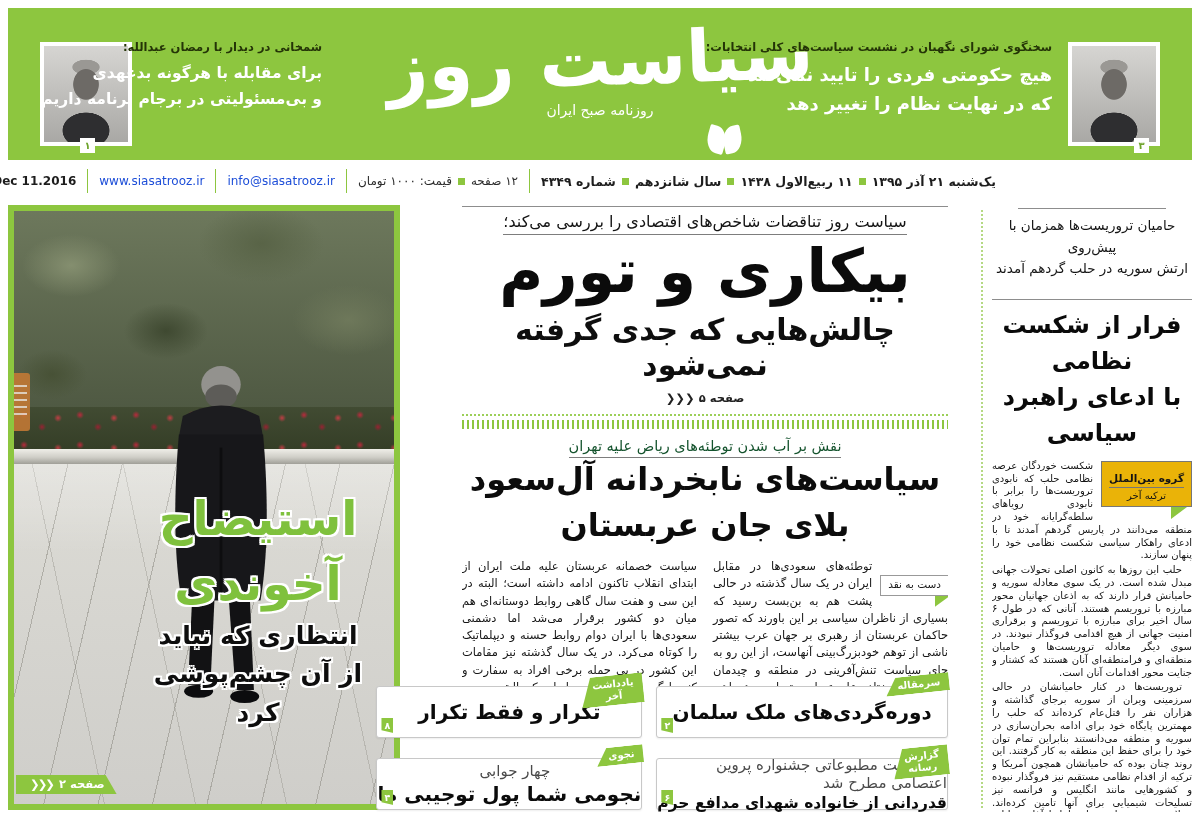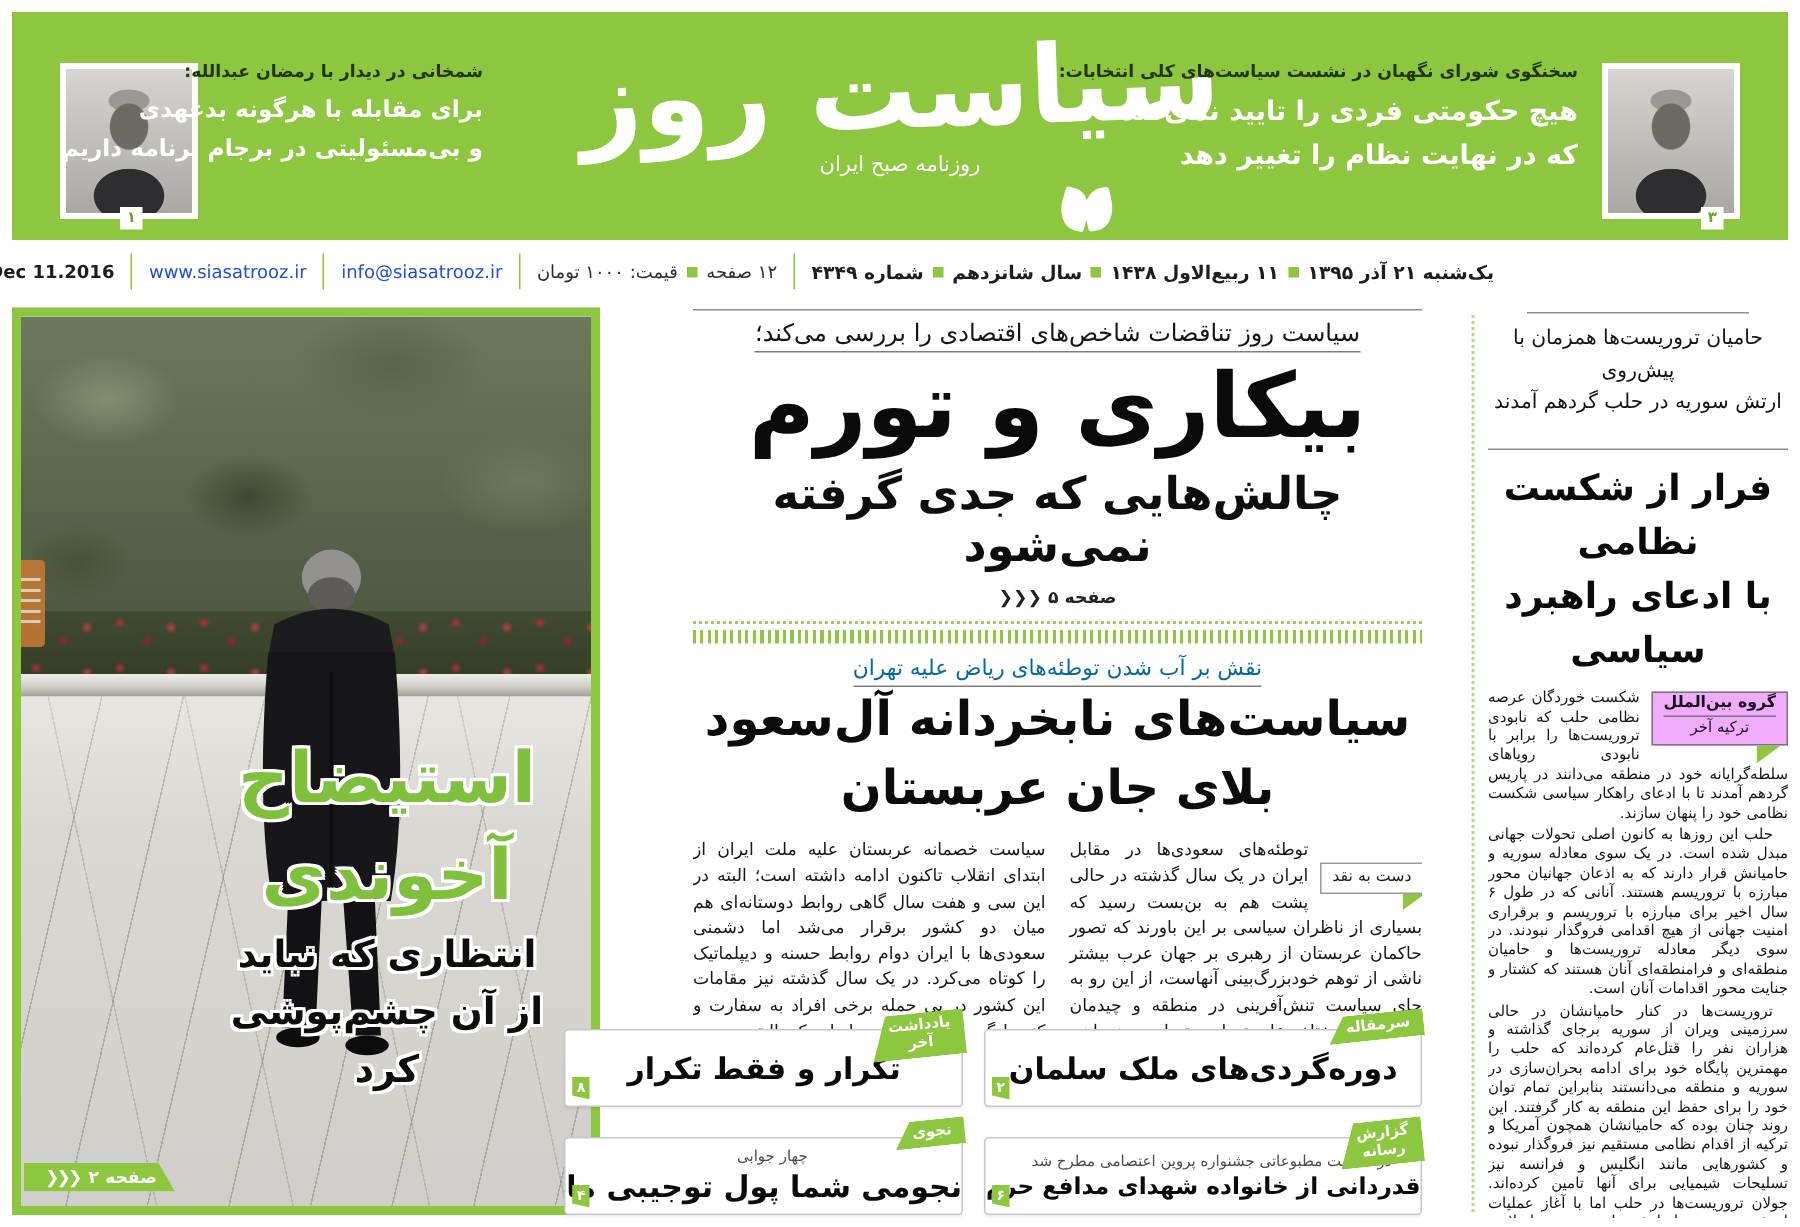--- a/index.html
+++ b/index.html
@@ -99,51 +99,51 @@
   
   .center-col{position:absolute; left:462px; top:206px; width:486px; height:606px;}
   .c-rule{height:1px; background:#8d8d8d;}
   .lead-kicker{text-align:center; margin-top:5px; font-size:16px; color:#141414;}
   .u{border-bottom:1px solid #7d7d7d; padding-bottom:3px;}
   .lead-title{font-size:60px; font-weight:bold; text-align:center; color:#0b0b0b; line-height:1.12; margin-top:7px; letter-spacing:-1px;}
   .lead-sub{font-size:30px; font-weight:bold; text-align:center; color:#0e0e0e; margin-top:7px;}
   .lead-page{text-align:center; font-size:11.5px; font-weight:bold; margin-top:9px; color:#222;}
   .dotsep{border-top:2px dotted #9ccf58; margin-top:9px;}
   .hatch{height:9px; margin-top:4px; background:repeating-linear-gradient(90deg, var(--green) 0 2px, transparent 2px 5px);}
-  .sec-kicker{text-align:center; font-size:14.5px; color:#0369a1; margin-top:9px;}
+  .sec-kicker{text-align:center; font-size:14.5px; color:#14532d; margin-top:9px;}
   .sec-title{text-align:center; font-weight:bold; font-size:32px; color:#0c0c0c; line-height:1.42; margin-top:3px;}
   .bodycols{display:flex; gap:16px; margin-top:10px; height:128px; overflow:hidden;}
   .bcol{flex:1; font-size:11.5px; line-height:1.5; text-align:justify; color:#161616;}
   .tag-small{float:right; border:1px solid #999; background:#fff; padding:1px 7px 2px; font-size:10.5px;
      color:#1c1c1c; position:relative; margin:17px -1px 6px 8px; white-space:nowrap;}
   .tag-small::after{content:""; position:absolute; right:-2px; bottom:-12px; width:15px; height:11px;
      background:var(--green); clip-path:polygon(0 0,100% 0,0 100%);}
   .boxes{position:absolute; left:0; right:0; bottom:2px; display:grid; grid-template-columns:1fr 1fr; column-gap:14px;}
   .box{position:relative; height:52px; margin-top:20px; border:1px solid #c8c8c8; border-radius:3px; background:#fff;
      display:flex; flex-direction:column; align-items:center; justify-content:center; box-shadow:0 1px 2px rgba(0,0,0,.07);}
   .ribbon{position:absolute; top:-15px; right:-3px; background:var(--green); color:#fff; font-weight:bold;
      font-size:10px; line-height:1.2; padding:3px 9px 3px 12px; text-align:center; white-space:pre-line;
      clip-path:polygon(11px 0, 100% 0, 100% 100%, 0 100%); transform:rotate(-6deg); transform-origin:100% 100%;}
-  .box-kicker{font-size:10px; color:#4a4a4a; margin-bottom:2px;margin-left:11px;}
+  .box-kicker{font-size:15px; color:#4a4a4a; margin-bottom:2px;margin-left:11px;}
   .box-title{font-size:20px; font-weight:bold; color:#0b0b0b; white-space:nowrap;}
   .box--s .box-title{font-size:15.5px;}
   .box-num{position:absolute; left:4px; bottom:4px; background:var(--green); color:#fff; font-size:9.5px;
      font-weight:bold; width:12px; height:15px; display:flex; align-items:center; justify-content:center;
      clip-path:polygon(0 0,100% 0,100% 100%,0 82%);}
 
   
   .vdivider{position:absolute; left:981px; top:210px; height:598px; border-left:2px dotted #b5d983;}
   .right-col{position:absolute; left:992px; top:206px; width:200px; height:606px; overflow:hidden;}
   .r-rule{height:1px; background:#8d8d8d; margin:2px 26px 6px;}
   .r-kicker{text-align:center; font-size:13.5px; line-height:1.6; color:#141414; border-bottom:1px solid #8d8d8d; padding-bottom:19px;}
   .r-title{text-align:center; font-size:24px; font-weight:bold; line-height:1.5; margin-top:7px; color:#0a0a0a;}
   .r-body{margin-top:9px; font-size:10px; line-height:1.28; text-align:justify; color:#141414;}
   .r-body p{margin-bottom:2px; text-indent:10px;}
   .r-body p.first{text-indent:0;}
-  .tag-group{float:right; text-align:center; border:1px solid #777; background:#f0abfc; padding:0 7px 3px;
+  .tag-group{float:right; text-align:center; border:1px solid #777; background:#eab308; padding:10px 7px 3px;
      margin:1px 0 8px 8px; position:relative;}
   .tg-1{font-size:10.5px; font-weight:bold; white-space:nowrap;}
   .tg-2{font-size:10px; letter-spacing:3px; border-top:1px solid #777; margin-top:2px; padding-top:2px; white-space:nowrap;}
   .tag-group::after{content:""; position:absolute; right:4px; bottom:-13px; width:16px; height:12px;
      background:var(--green); clip-path:polygon(0 0,100% 0,0 100%);}
 </style>
 </head>
 <body>
 
 <div class="page">

